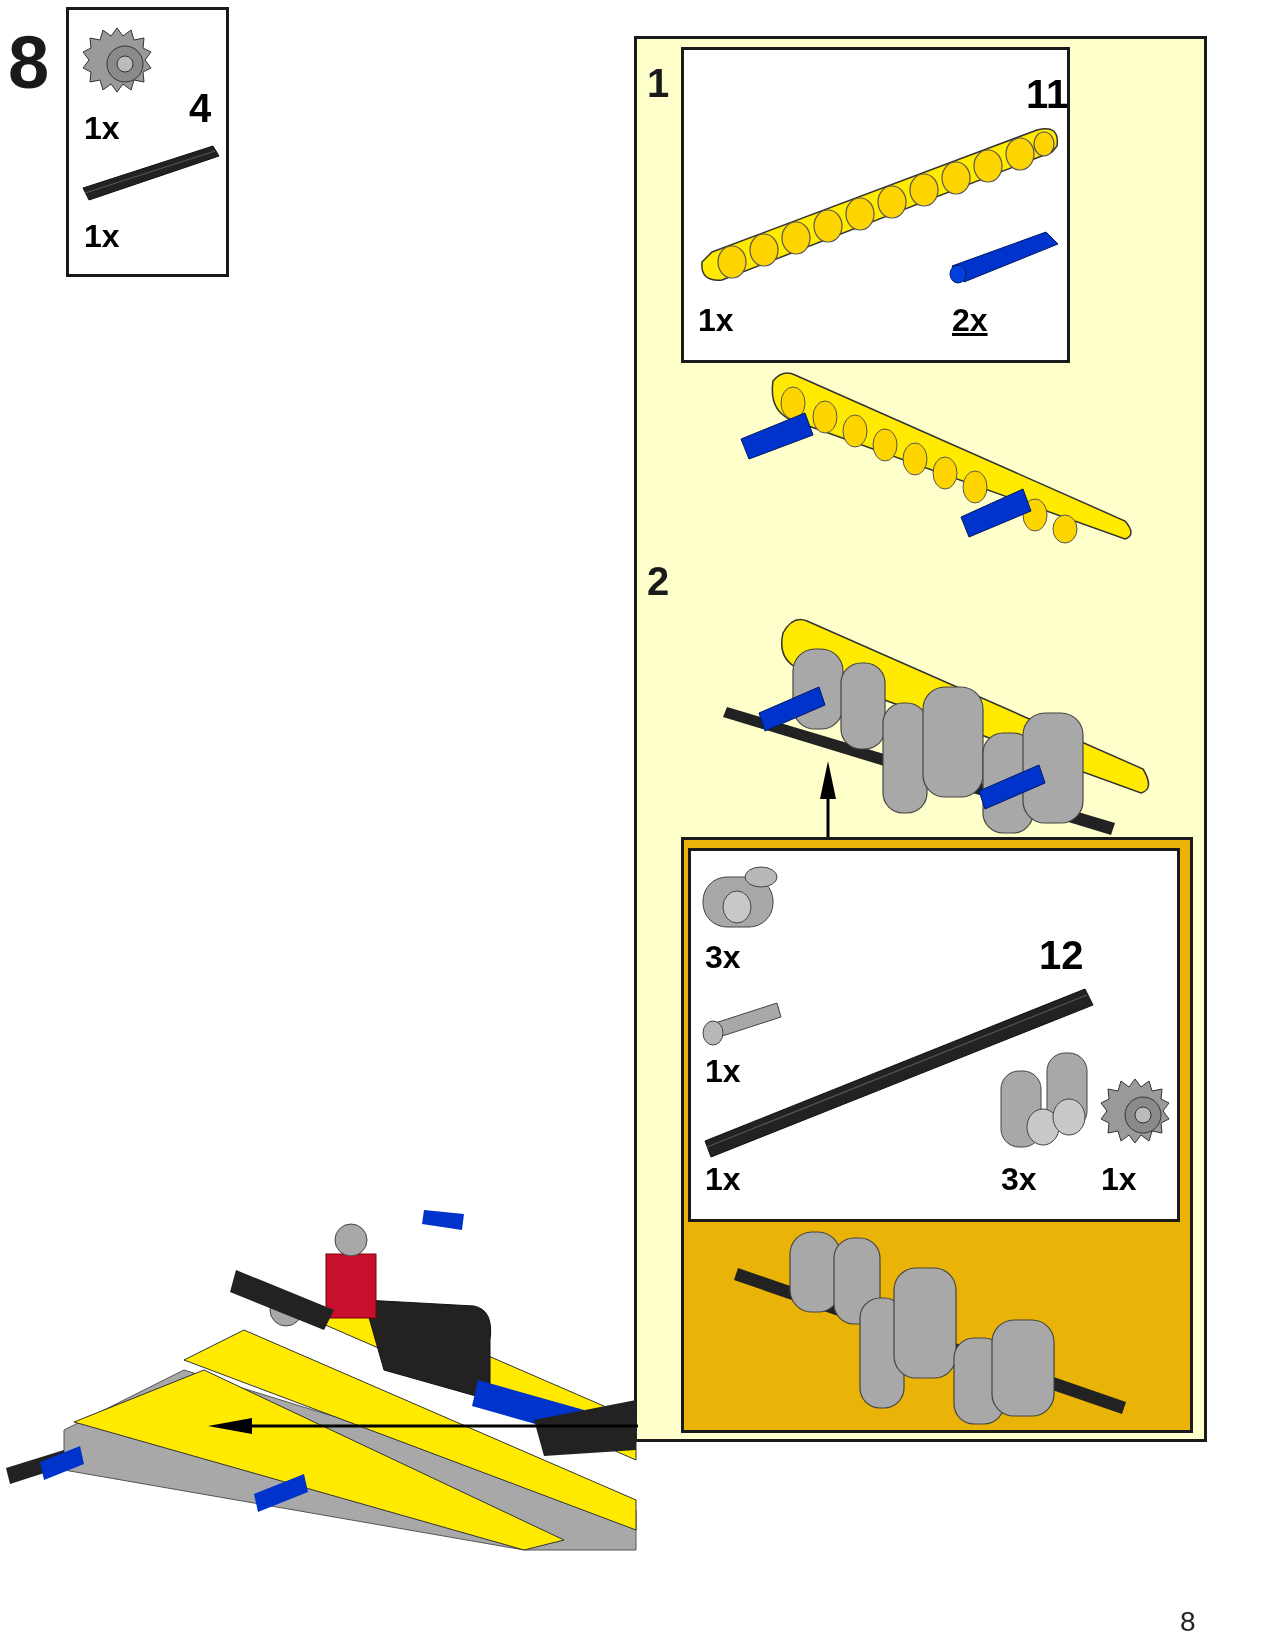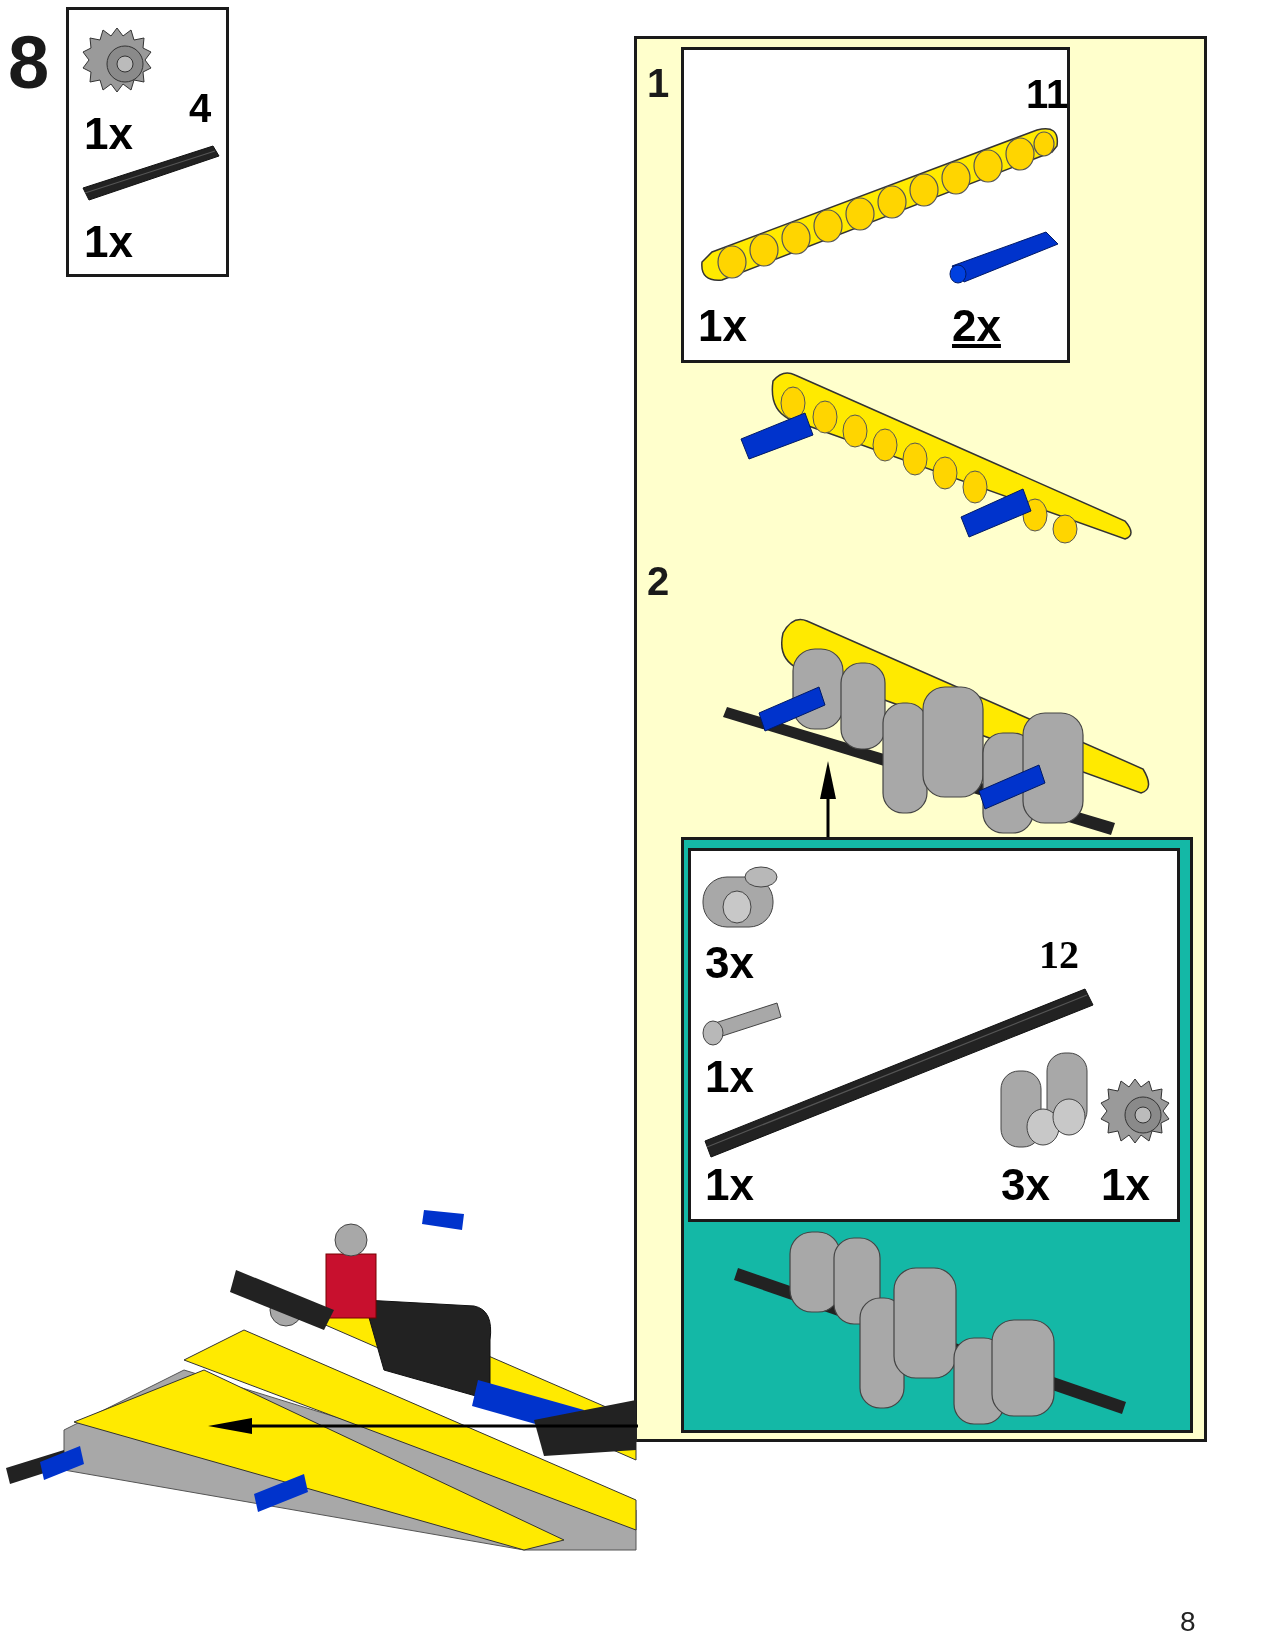--- a/index.html
+++ b/index.html
@@ -1,20 +1,20 @@
 <!DOCTYPE html>
 <html><head>
 <meta charset="utf-8">
 <style>
   html,body{margin:0;padding:0;background:#fff;}
   body{width:1275px;height:1650px;position:relative;overflow:hidden;font-family:"Liberation Sans",sans-serif;color:#1a1a1a;}
   .abs{position:absolute;}
   .step-num{font-weight:bold;font-size:74px;line-height:1;}
   .sub-num{font-weight:bold;font-size:40px;line-height:1;}
-  .qty{font-weight:bold;font-size:44px;line-height:1;color:#000;}
+  .qty{font-weight:bold;font-size:32px;line-height:1;color:#000;}
   .len{font-weight:bold;font-size:40px;line-height:1;color:#000;}
   .box{position:absolute;border:3px solid #1a1a1a;box-sizing:border-box;}
   svg{display:block;overflow:visible;}
 </style>
 </head>
 <body>
 
 <div class="abs step-num" style="left:8px;top:26px;">8</div>
 
 <div class="box" style="left:66px;top:7px;width:163px;height:270px;background:#fff;">
@@ -108,41 +108,41 @@
     </svg>
   </div>
 
   <div class="abs" style="left:181px;top:722px;">
     <svg width="20" height="80" viewBox="0 0 20 80">
       <polygon points="10,0 2,38 18,38" fill="#000"></polygon>
       <line x1="10" y1="36" x2="10" y2="80" stroke="#000" stroke-width="3"></line>
     </svg>
   </div>
 
-  <div class="box" style="left:44px;top:798px;width:512px;height:596px;background:#14b8a6;">
+  <div class="box" style="left:44px;top:798px;width:512px;height:596px;background:#eab308;">
 
     <div class="box" style="left:4px;top:8px;width:492px;height:374px;background:#fff;">
       <div class="abs" style="left:8px;top:12px;">
         <svg width="84" height="68" viewBox="0 0 84 68">
           <rect x="4" y="14" width="70" height="50" rx="24" fill="#a8a8a8" stroke="#444"></rect>
           <ellipse cx="38" cy="44" rx="14" ry="16" fill="#c8c8c8" stroke="#444"></ellipse>
           <ellipse cx="62" cy="14" rx="16" ry="10" fill="#b8b8b8" stroke="#444"></ellipse>
         </svg>
       </div>
       <div class="abs qty" style="left:14px;top:90px;">3x</div>
 
       <div class="abs" style="left:8px;top:144px;">
         <svg width="84" height="56" viewBox="0 0 84 56">
           <polygon points="10,30 78,8 82,22 14,44" fill="#a8a8a8" stroke="#444"></polygon>
           <ellipse cx="14" cy="38" rx="10" ry="12" fill="#b8b8b8" stroke="#444"></ellipse>
         </svg>
       </div>
       <div class="abs qty" style="left:14px;top:204px;">1x</div>
 
-      <div class="abs len" style="left:348px;top:84px;font-family:Liberation Serif, serif;">12</div>
+      <div class="abs len" style="left:348px;top:84px;">12</div>
       <div class="abs" style="left:10px;top:130px;">
         <svg width="400" height="180" viewBox="0 0 400 180">
           <polygon points="4,160 384,8 392,24 10,176" fill="#222" stroke="#111"></polygon>
           <line x1="6" y1="166" x2="386" y2="14" stroke="#555" stroke-width="1.2"></line>
         </svg>
       </div>
       <div class="abs qty" style="left:14px;top:312px;">1x</div>
 
       <div class="abs" style="left:306px;top:200px;">
         <svg width="96" height="100" viewBox="0 0 96 100">

